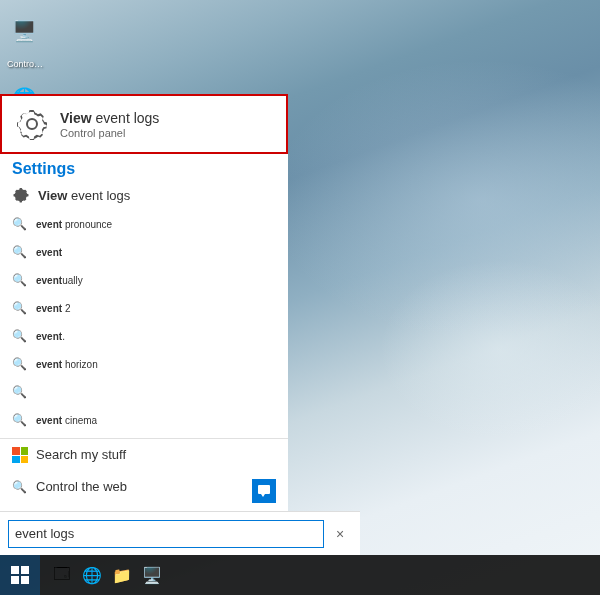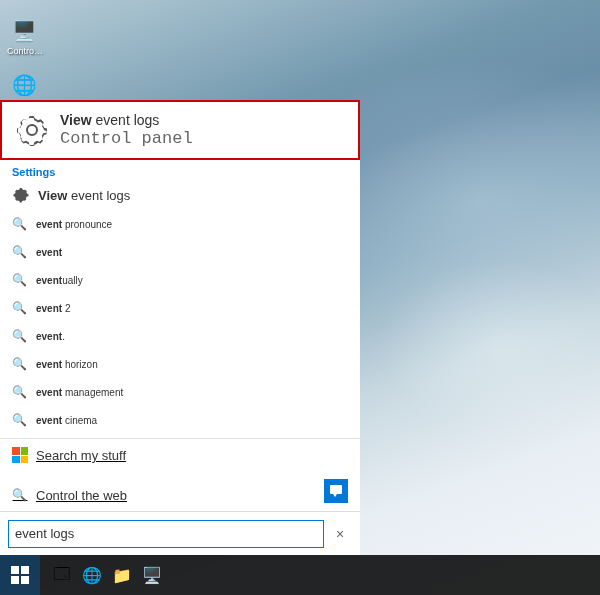--- a/index.html
+++ b/index.html
@@ -56,21 +56,21 @@
       align-items: center;
       justify-content: center;
       font-size: 20px;
     }
 
     .desktop-icon-label {
       font-size: 9px;
       color: white;
       text-align: right;
       text-shadow: 1px 1px 2px rgba(0,0,0,0.8);
-      margin-top: 1px;
+      margin-top: 14px;
       line-height: 1.2;
       word-break: break-word;
     }
 
     
     .taskbar {
       position: absolute;
       bottom: 0;
       left: 0;
       right: 0;
@@ -156,21 +156,21 @@
       color: #666;
       font-size: 14px;
       margin-left: 4px;
     }
 
     
     .search-panel {
       position: absolute;
       bottom: 84px;
       left: 0;
-      width: 360px;
+      width: 288px;
       background: white;
       z-index: 100;
       display: flex;
       flex-direction: column;
     }
 
     
     .top-result {
       display: flex;
       align-items: center;
@@ -201,29 +201,28 @@
     .top-result-title {
       font-size: 14px;
       color: #333;
     }
 
     .top-result-title strong {
       font-weight: 700;
     }
 
     .top-result-subtitle {
-      font-size: 17px;
+      font-size: 11px;
       color: #666;
       margin-top: 1px;
-      font-family: Liberation Mono, monospace;
     }
 
     
     .section-label {
-      font-size: 11px;
+      font-size: 16px;
       color: #0078d7;
       padding: 6px 12px 2px;
       font-weight: 600;
     }
 
     .result-item {
       display: flex;
       align-items: center;
       padding: 5px 12px;
       cursor: pointer;
@@ -281,25 +280,24 @@
     }
 
     
     .bottom-actions {
       border-top: 1px solid #e0e0e0;
       margin-top: 4px;
     }
 
     .bottom-action-item {
       display: flex;
-      align-items: flex-end;
+      align-items: flex-start;
       padding: 8px 12px;
       cursor: pointer;
       gap: 8px;
-      text-decoration: underline;
     }
 
     .win-logo-small {
       width: 16px;
       height: 16px;
       display: grid;
       grid-template-columns: 1fr 1fr;
       grid-template-rows: 1fr 1fr;
       gap: 1px;
     }
@@ -392,21 +390,20 @@
     <div class="web-result-item">
       <div class="search-magnifier">🔍</div>
       <div class="web-result-text"><strong>event</strong>.</div>
     </div>
     <div class="web-result-item">
       <div class="search-magnifier">🔍</div>
       <div class="web-result-text"><strong>event</strong> horizon</div>
     </div>
     <div class="web-result-item">
       <div class="search-magnifier">🔍</div>
-      <div class="web-result-text"><strong>event</strong> management</div>
     </div>
     <div class="web-result-item">
       <div class="search-magnifier">🔍</div>
       <div class="web-result-text"><strong>event</strong> cinema</div>
     </div>
 
     <div class="bottom-actions">
       <div class="bottom-action-item">
         <div class="win-logo-small">
           <div class="win-logo-q1"></div>

